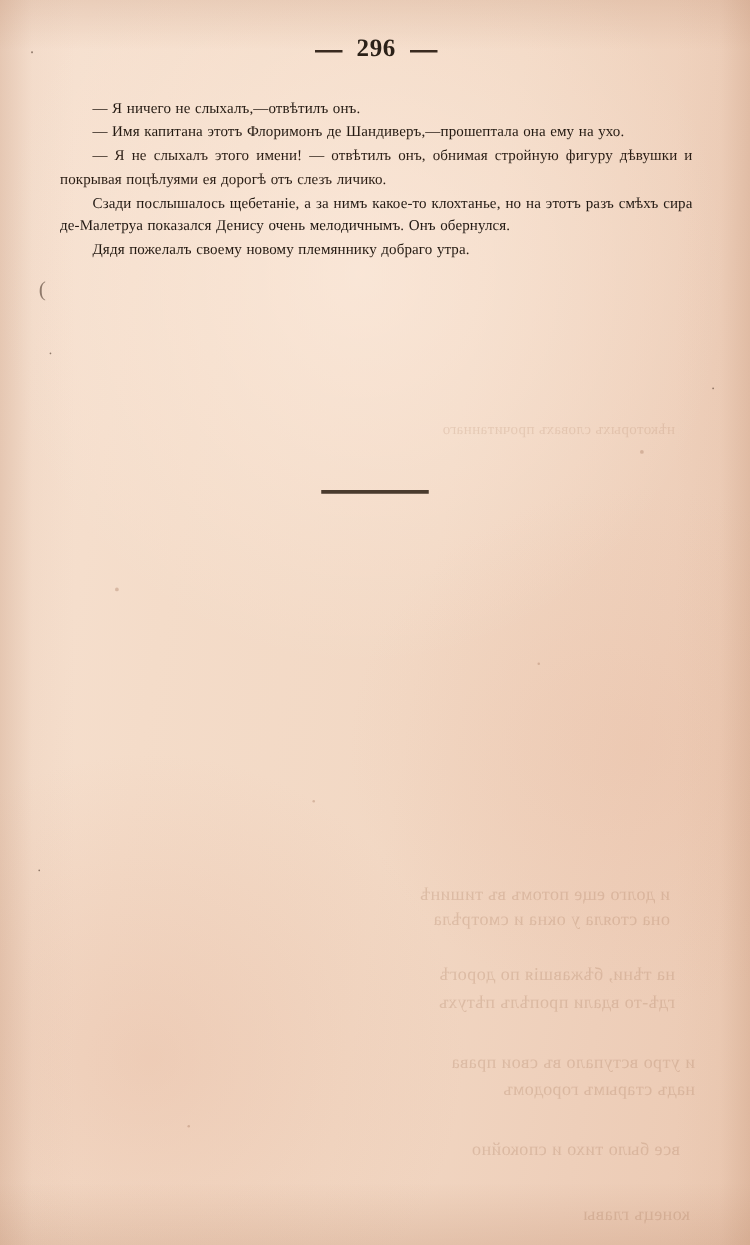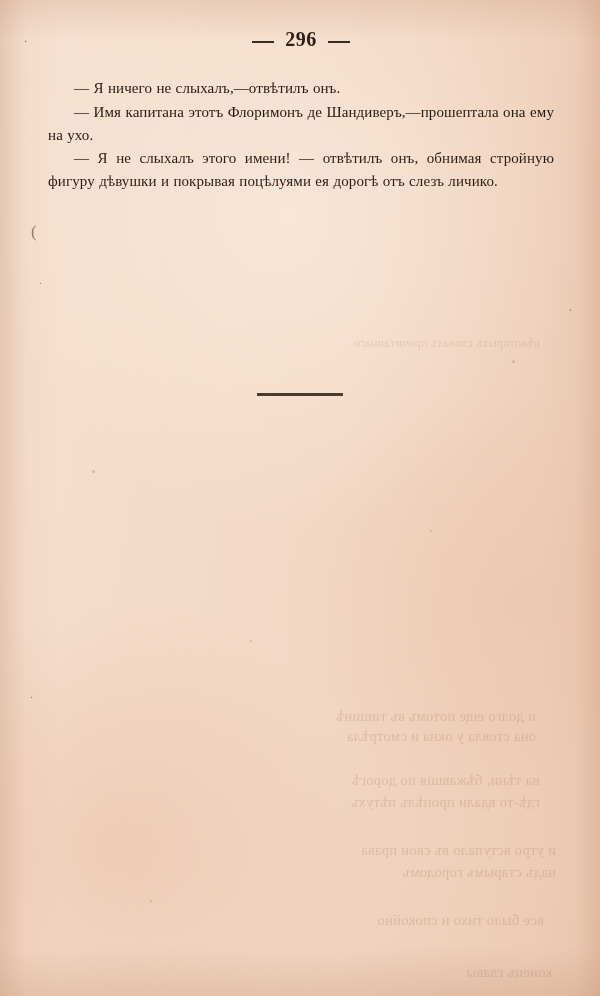--- a/index.html
+++ b/index.html
@@ -66,21 +66,21 @@
   }
   .page-number {
     font-weight: bold;
     font-size: 20px;
     letter-spacing: 0.5px;
     text-align: right;
   }
 
   .body-text p {
     margin: 0 0 1px 0;
-    font-size: 15px;
+    font-size: 12px;
     line-height: 1.52;
     color: #241a12;
     text-align: justify;
     text-indent: 26px;
     letter-spacing: 0.1px;
     word-spacing: 0.5px;
   }
   .body-text p.p2 { text-indent: 26px; }
 
   
@@ -162,20 +162,22 @@
   <div class="text-block">
 
     <div class="page-header">
       <span class="dash"></span><span class="page-number">296</span><span class="dash"></span>
     </div>
 
     <div class="body-text">
       <p class="p1">— Я ничего не слыхалъ,—отвѣтилъ онъ.</p>
       <p class="p2">— Имя капитана этотъ Флоримонъ де Шандиверъ,—прошептала она ему на ухо.</p>
       <p class="p3">— Я не слыхалъ этого имени! — отвѣтилъ онъ, обнимая стройную фигуру дѣвушки и покрывая поцѣлуями ея дорогѣ отъ слезъ личико.</p>
+      <p class="p4">Сзади послышалось щебетаніе, а за нимъ какое-то клохтанье, но на этотъ разъ смѣхъ сира де-Малетруа показался Денису очень мелодичнымъ. Онъ обернулся.</p>
+      <p class="p5">Дядя пожелалъ своему новому племяннику добраго утра.</p>
     </div>
   </div>
 
   <div class="divider-wrap">
     <span class="divider"></span>
   </div>
 
   <div class="ghost g1">нѣкоторыхъ словахъ прочитаннаго</div>
   <div class="ghost g2">и долго еще потомъ въ тишинѣ</div>
   <div class="ghost g3">она стояла у окна и смотрѣла</div>

